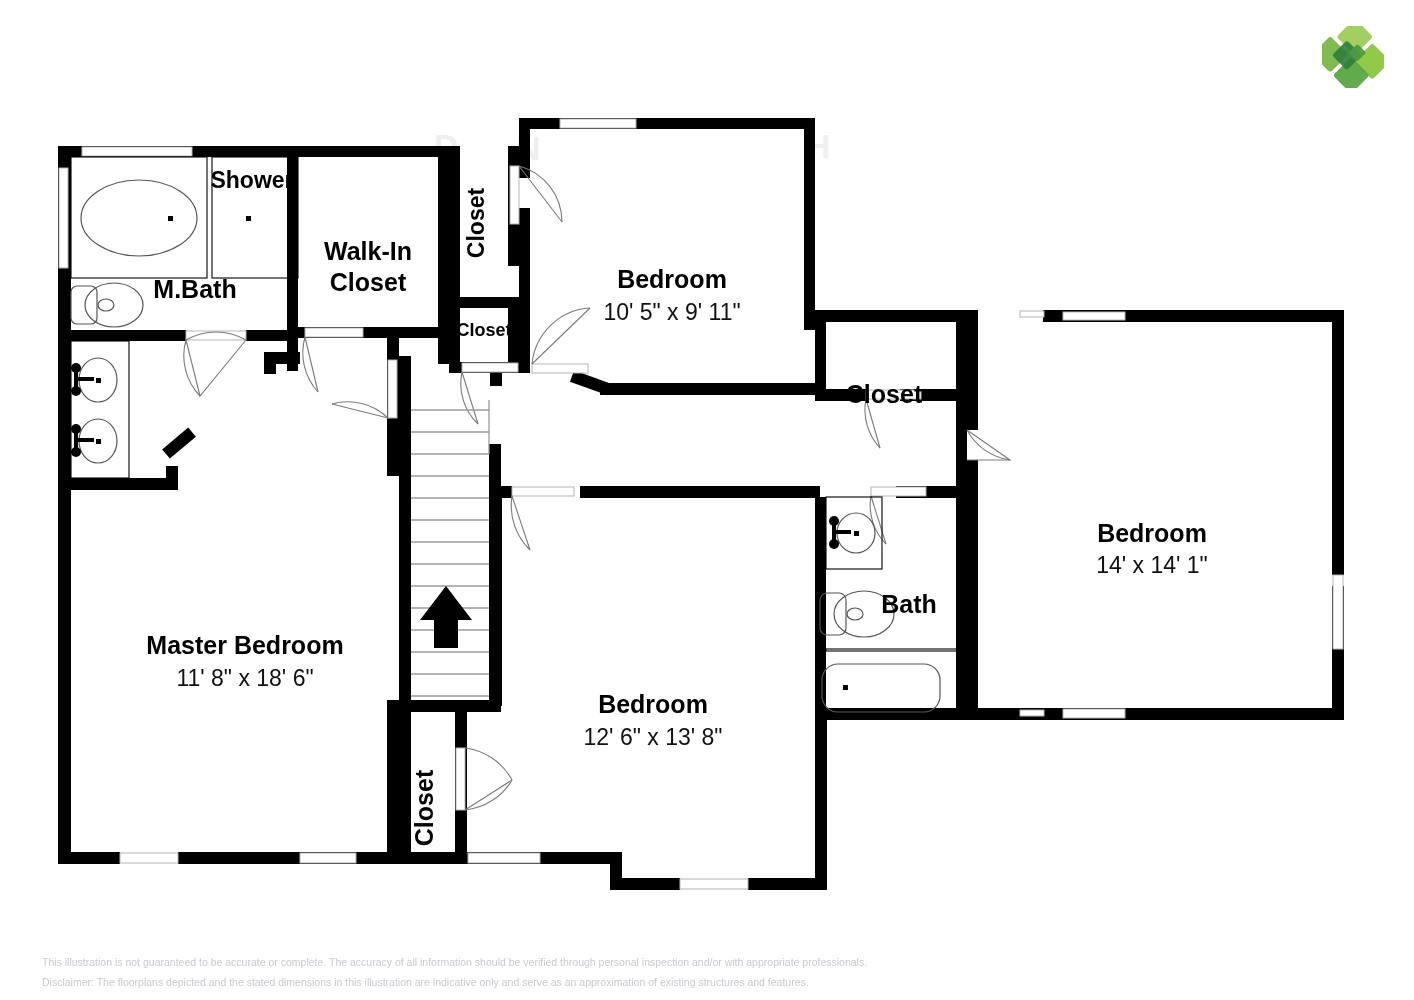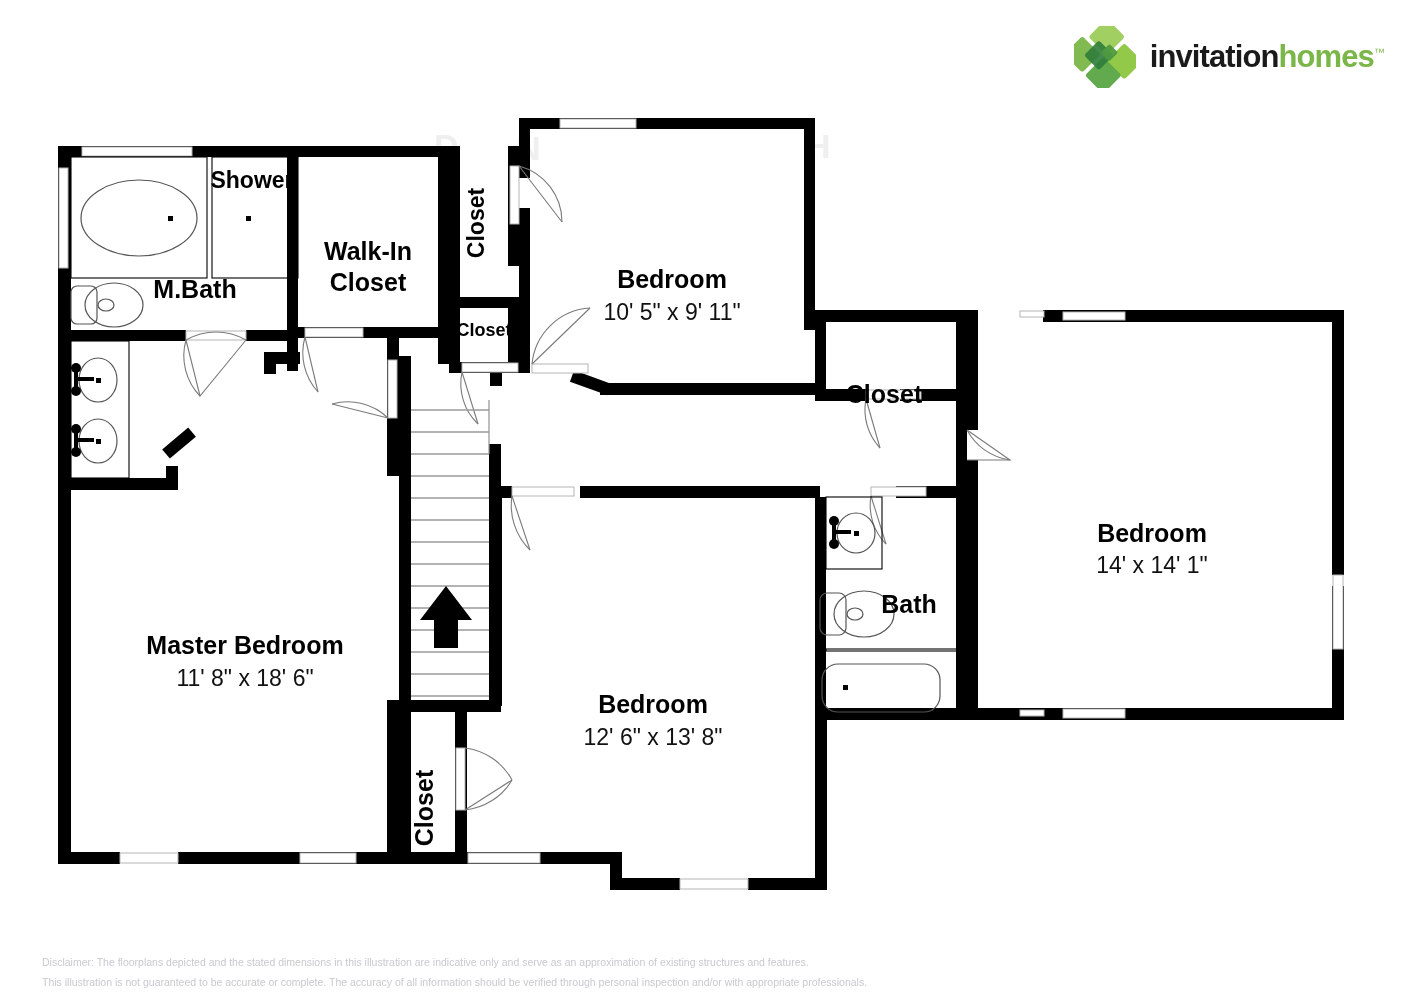--- a/index.html
+++ b/index.html
@@ -112,21 +112,20 @@
       <svg class="brand-mark" viewBox="0 0 100 100">
         <g transform="translate(50,50)">
           <rect x="-40" y="-40" width="42" height="42" rx="5" transform="rotate(45) translate(-2,-6)" fill="#9ccc5a" opacity="0.95"></rect>
           <rect x="-2" y="-44" width="42" height="42" rx="5" transform="rotate(45) translate(8,6)" fill="#8cc63f" opacity="0.95"></rect>
           <rect x="-42" y="-4" width="42" height="42" rx="5" transform="rotate(45) translate(-8,6)" fill="#7ab648" opacity="0.95"></rect>
           <rect x="-4" y="-4" width="42" height="42" rx="5" transform="rotate(45) translate(2,6)" fill="#5aa544" opacity="0.95"></rect>
           <rect x="-26" y="-12" width="34" height="34" rx="4" transform="rotate(45)" fill="#2f7d3a" opacity="0.9"></rect>
           <rect x="-10" y="-20" width="20" height="20" rx="3" transform="rotate(45)" fill="#4f9a3f" opacity="0.95"></rect>
         </g>
       </svg>
-      <div class="brand-word"><span class="w1">invitation</span><span class="w2">homes</span><span class="tm">™</span></div>
     </div>
   </div>
 
   <div class="plan-wrap">
   <svg class="plan" width="1414" height="820" viewBox="0 0 1414 820">
 
     <text class="ghost" x="434" y="50">D</text>
     <text class="ghost" x="516" y="52">N</text>
     <text class="ghost" x="806" y="50">H</text>
 
@@ -409,17 +408,17 @@
       <text class="rm-name" x="653" y="605" text-anchor="middle">Bedroom</text>
       <text class="rm-dim" x="653" y="637" text-anchor="middle">12' 6" x 13' 8"</text>
 
       <text class="rm-name" x="433" y="700" text-anchor="middle" transform="rotate(-90 433 700)">Closet</text>
     </g>
 
   </svg>
   </div>
 
   <div class="disclaimer">
+    <div class="disc-line">This illustration is not guaranteed to be accurate or complete. The accuracy of all information should be verified through personal inspection and/or with appropriate professionals.</div>
     <div class="disc-line">Disclaimer: The floorplans depicted and the stated dimensions in this illustration are indicative only and serve as an approximation of existing structures and features.</div>
-    <div class="disc-line">This illustration is not guaranteed to be accurate or complete. The accuracy of all information should be verified through personal inspection and/or with appropriate professionals.</div>
   </div>
 
 </div>
 
 </body></html>

